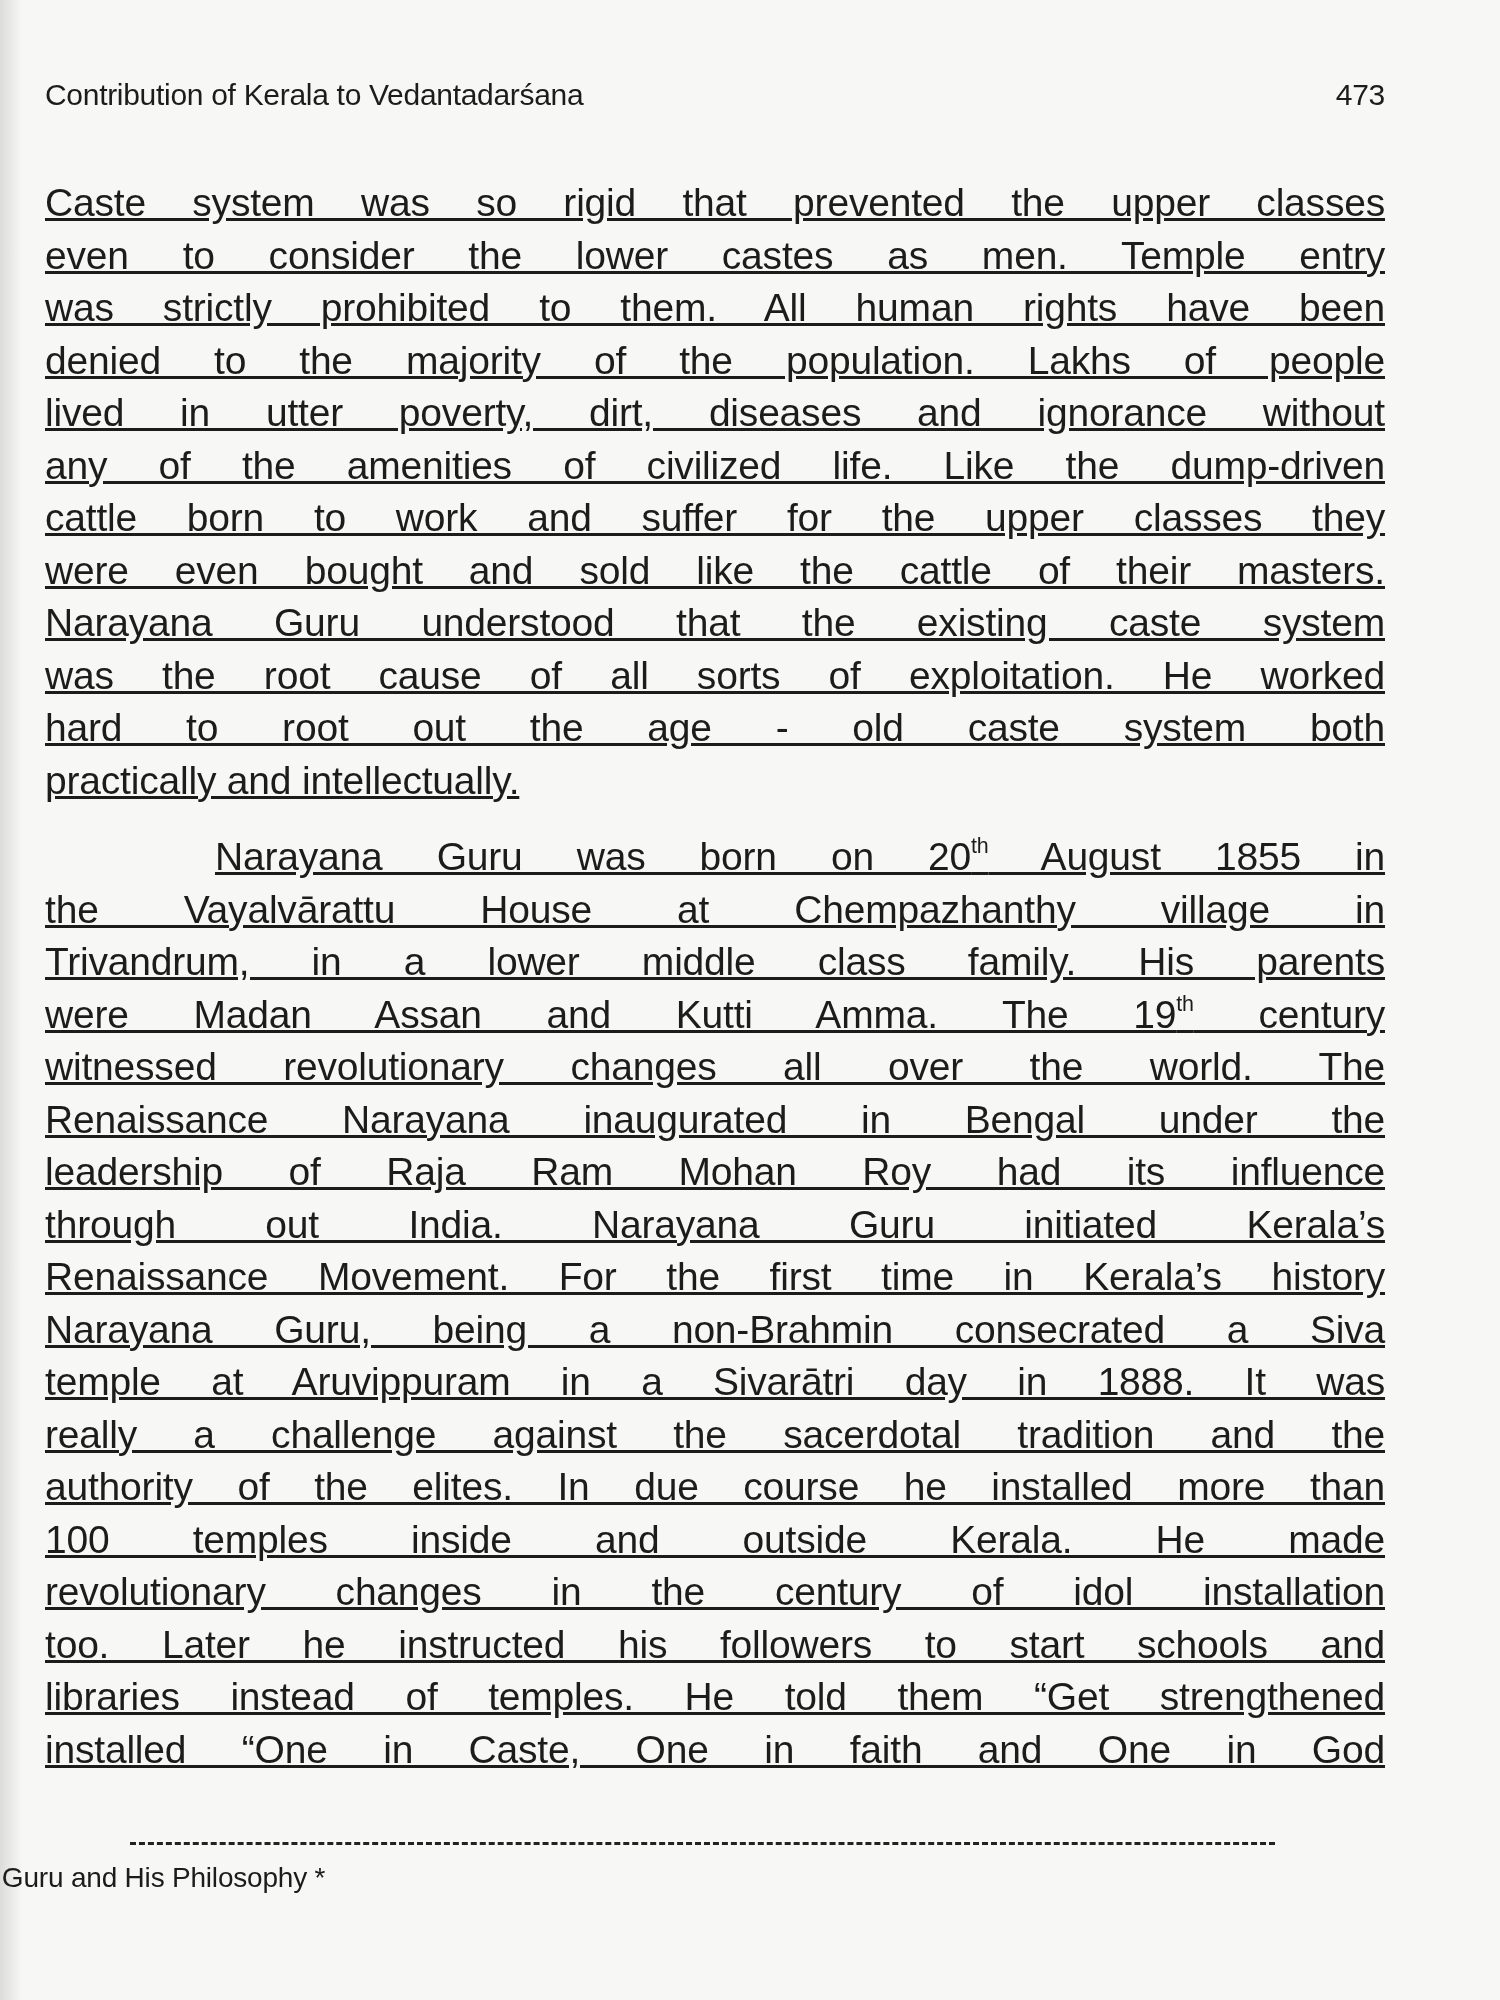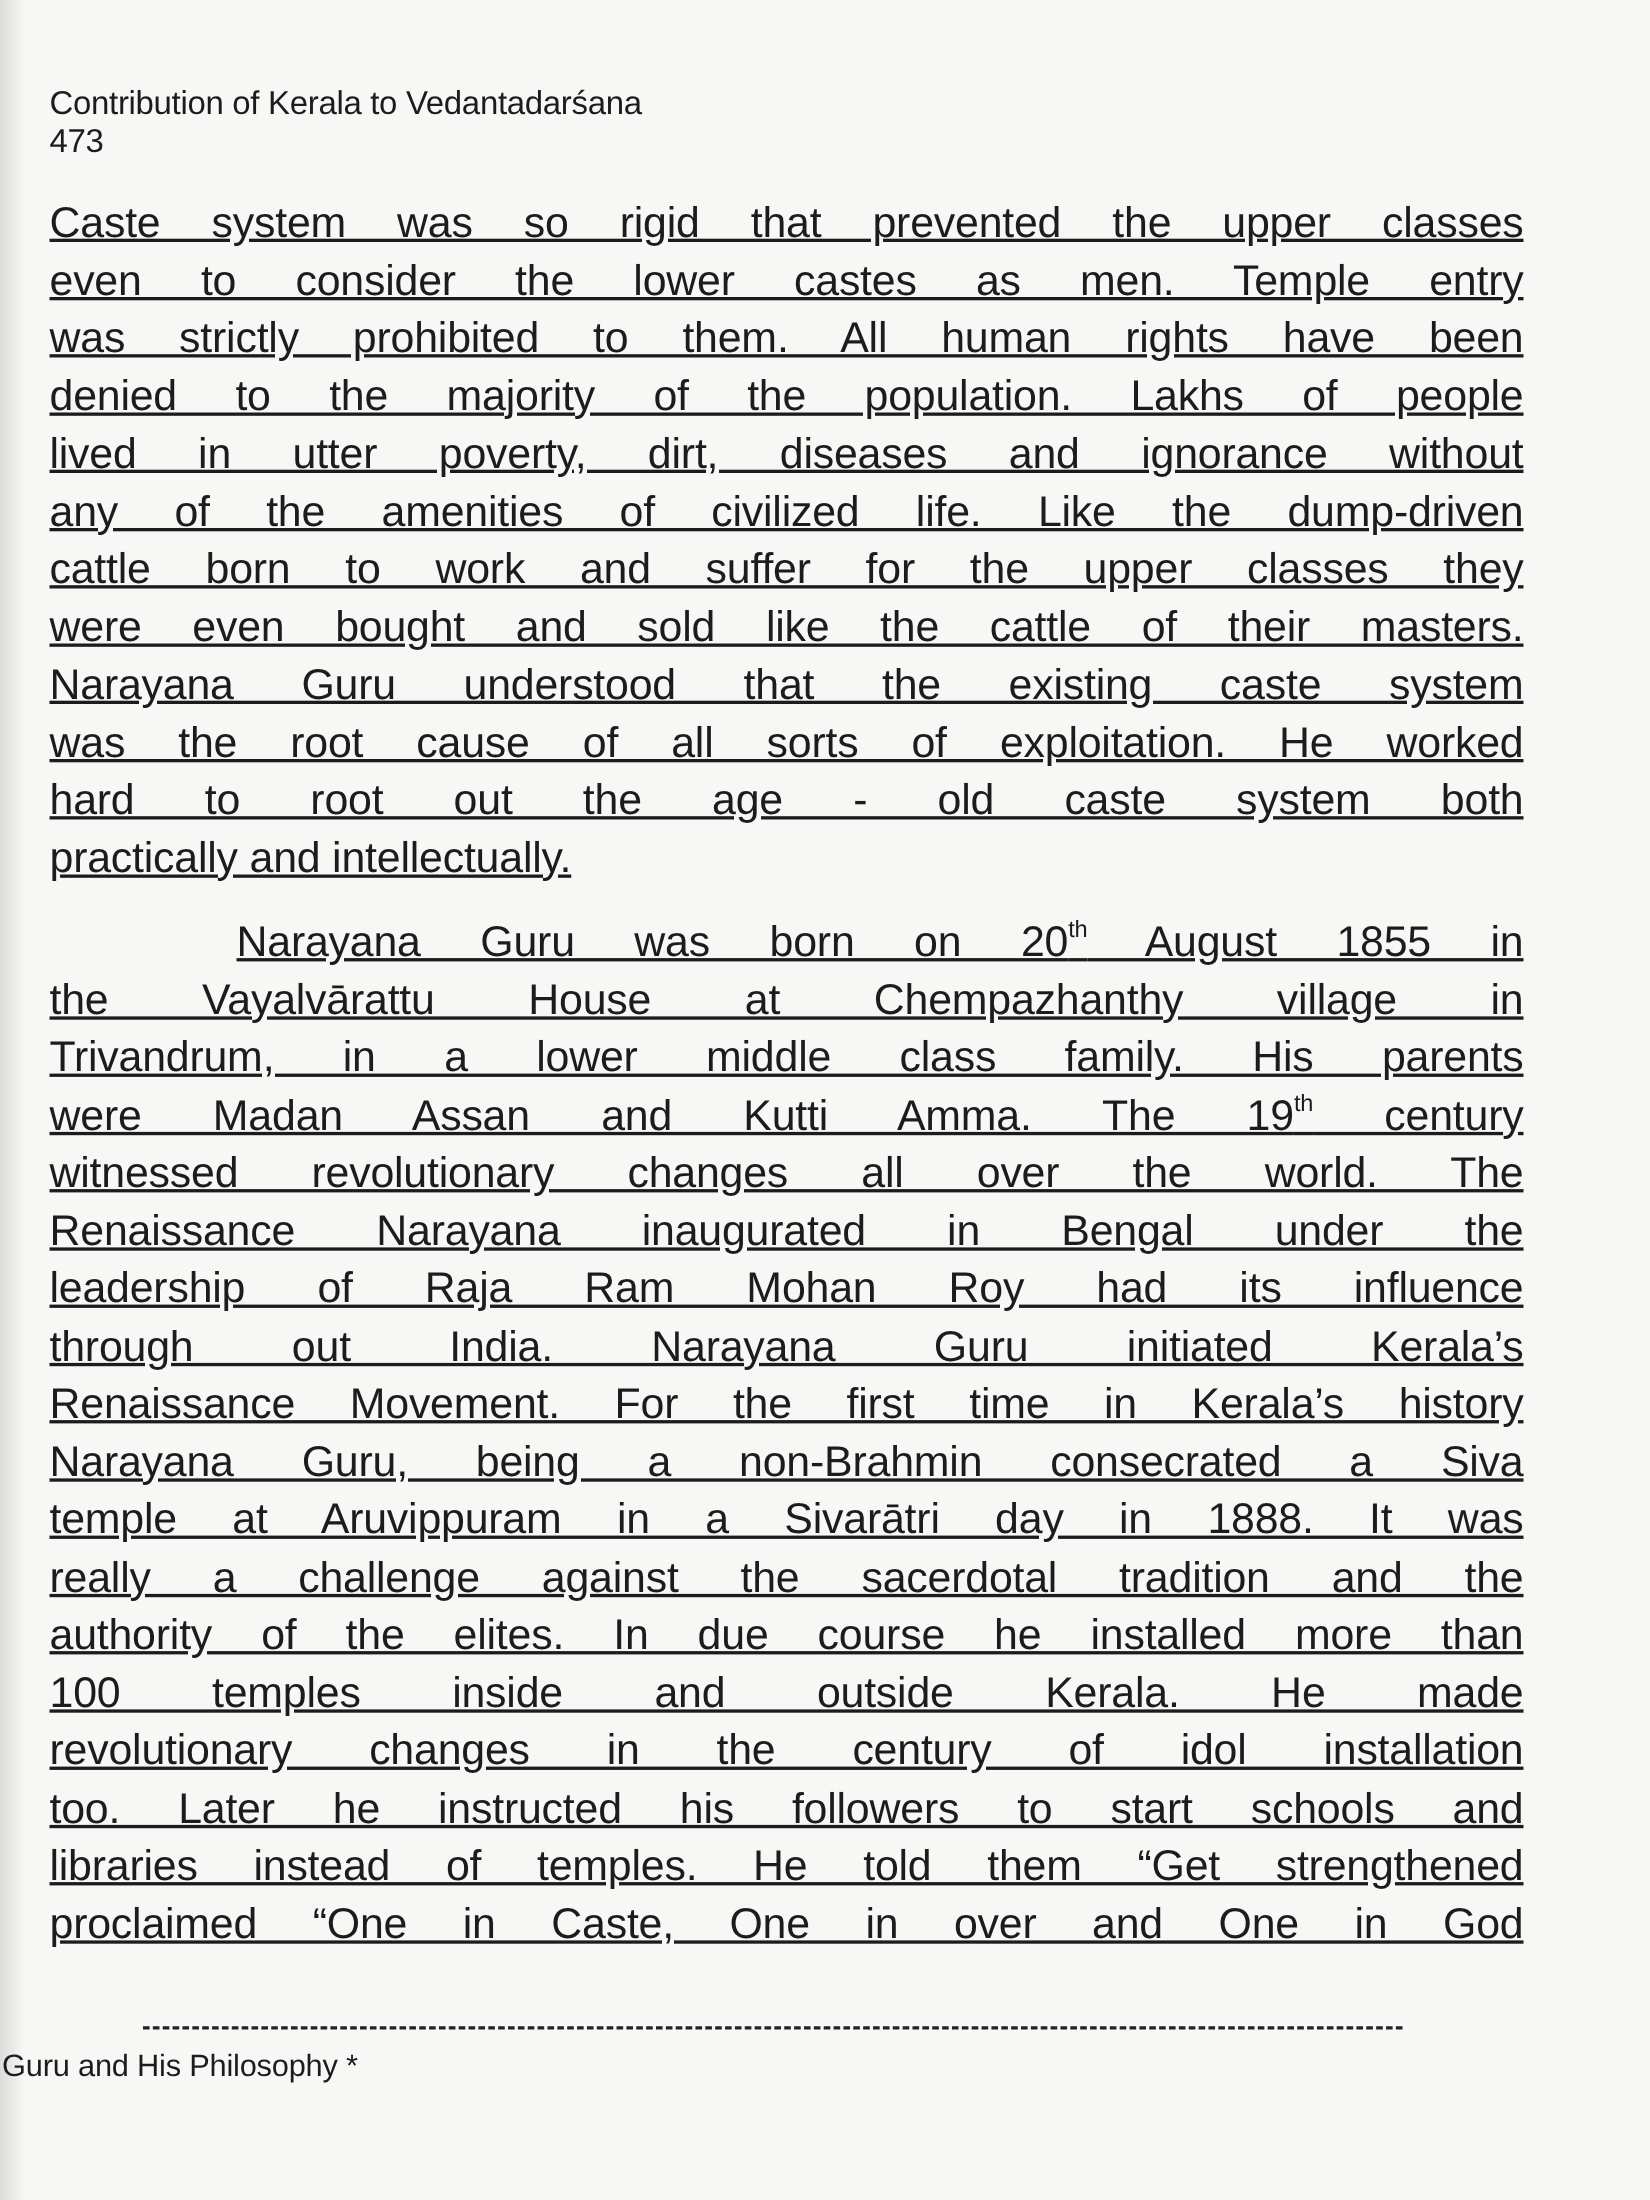--- a/index.html
+++ b/index.html
@@ -10,21 +10,21 @@
     color: #1c1c1c;
     position: relative;
   }
   .page-shadow {
     position: absolute; left: 0; top: 0; width: 22px; height: 2000px;
     background: linear-gradient(to right, #dcdcda, #f7f7f5);
   }
   .running-head {
     position: absolute; left: 45px; top: 78px; width: 1340px;
     display: flex; justify-content: space-between; align-items: baseline;
-    font-size: 30px; letter-spacing: -0.3px; flex-direction: column;
+    font-size: 30px; letter-spacing: -0.3px;
   }
   .body-text {
     position: absolute; left: 45px; top: 177px; width: 1340px;
     font-size: 39px; line-height: 52.5px; letter-spacing: -0.2px; text-decoration: underline;
   }
   .body-text p { margin: 0; text-align: justify; text-align-last: left; }
   .line { display: block; text-align: justify; text-align-last: justify; white-space: nowrap; }
   .line.last { text-align-last: left; }
   .para2 { margin-top: 24px !important; }
   .indent { padding-left: 170px; }
@@ -75,20 +75,20 @@
     <span class="line">through out India. Narayana Guru initiated Kerala’s</span>
     <span class="line">Renaissance Movement. For the first time in Kerala’s history</span>
     <span class="line">Narayana Guru, being a  non-Brahmin consecrated a Siva</span>
     <span class="line">temple at Aruvippuram in a Sivarātri day in 1888. It was</span>
     <span class="line">really a challenge against the sacerdotal tradition and the</span>
     <span class="line">authority of the elites. In due course he installed more than</span>
     <span class="line" style="word-spacing:10px">100 temples inside and outside Kerala. He made</span>
     <span class="line">revolutionary changes in the century of idol installation</span>
     <span class="line">too. Later he instructed his followers to start schools and</span>
     <span class="line">libraries instead of temples. He told them “Get strengthened</span>
-    <span class="line">proclaimed “One in Caste, One in over and One in God</span>
+    <span class="line">installed “One in Caste, One in faith and One in God</span>
   </p>
 </div>
 
 <div class="rule"></div>
 <div class="footer-title">
   <span>* Sri Narayana Guru and His Philosophy *</span>
 </div>
 
 </body></html>

